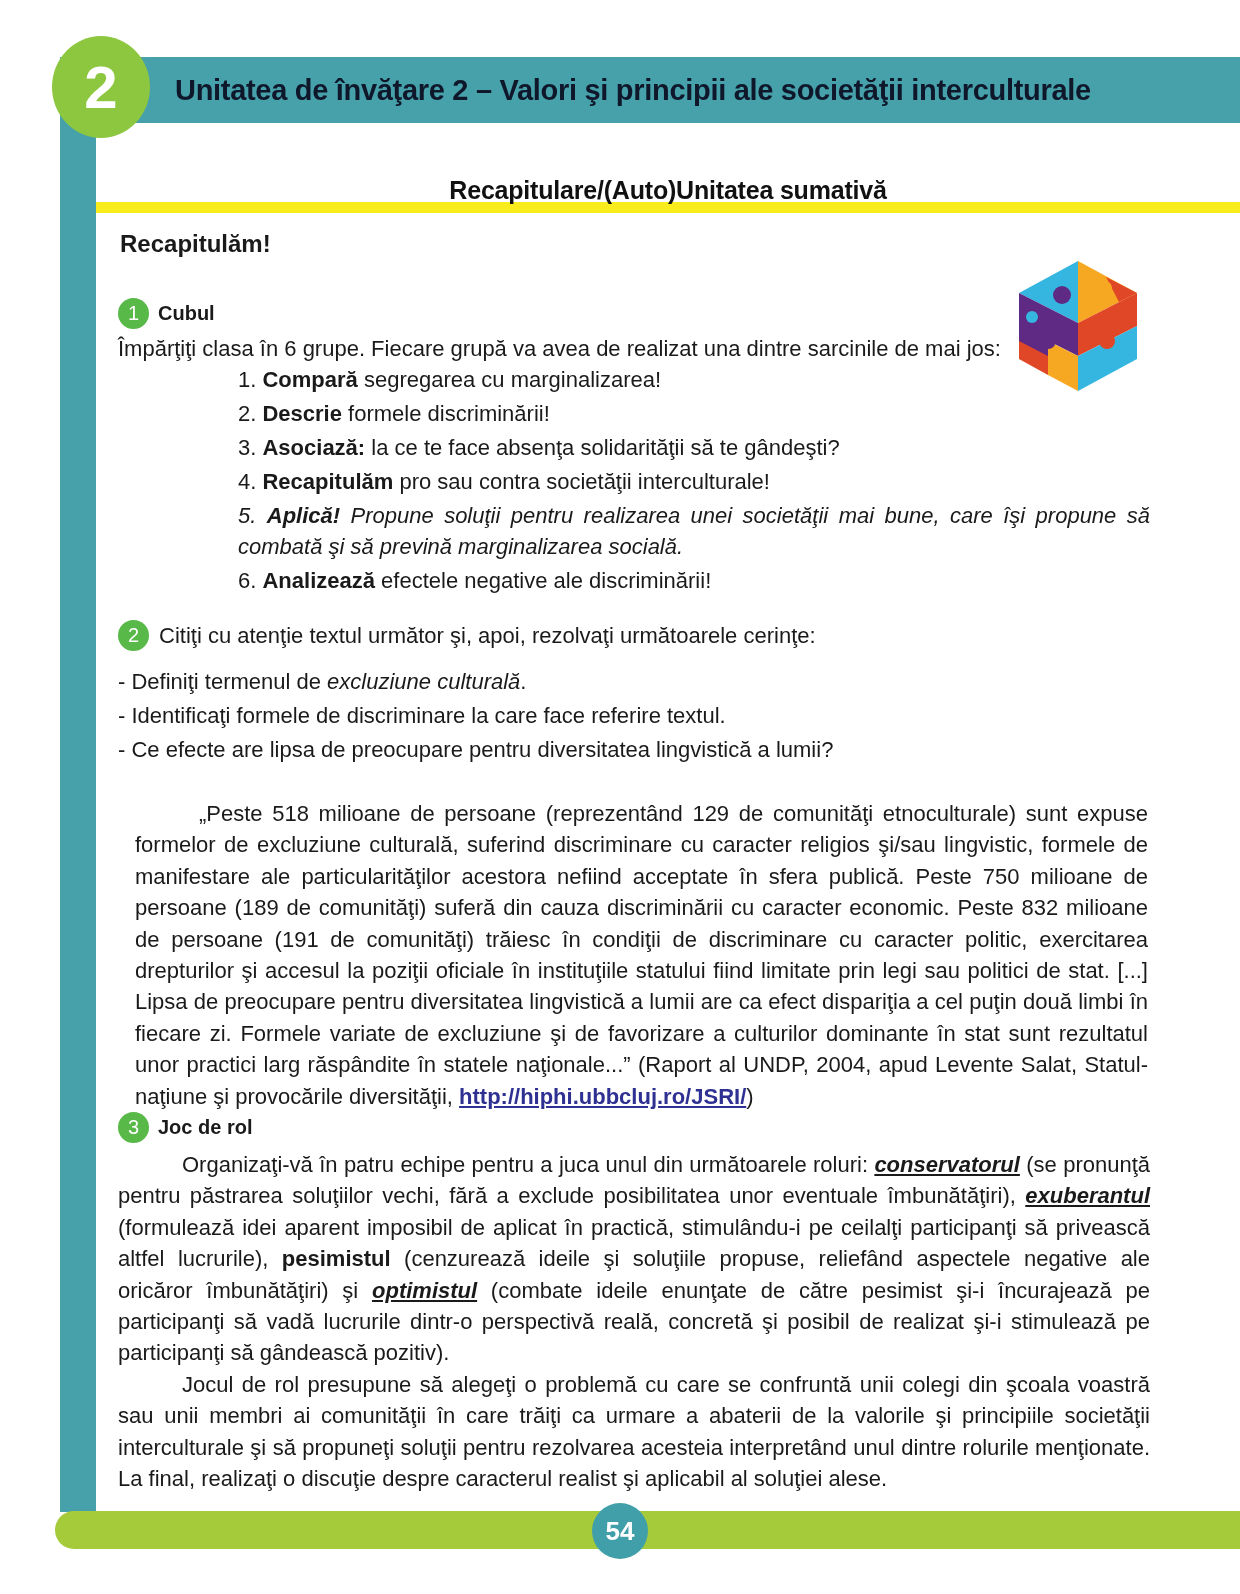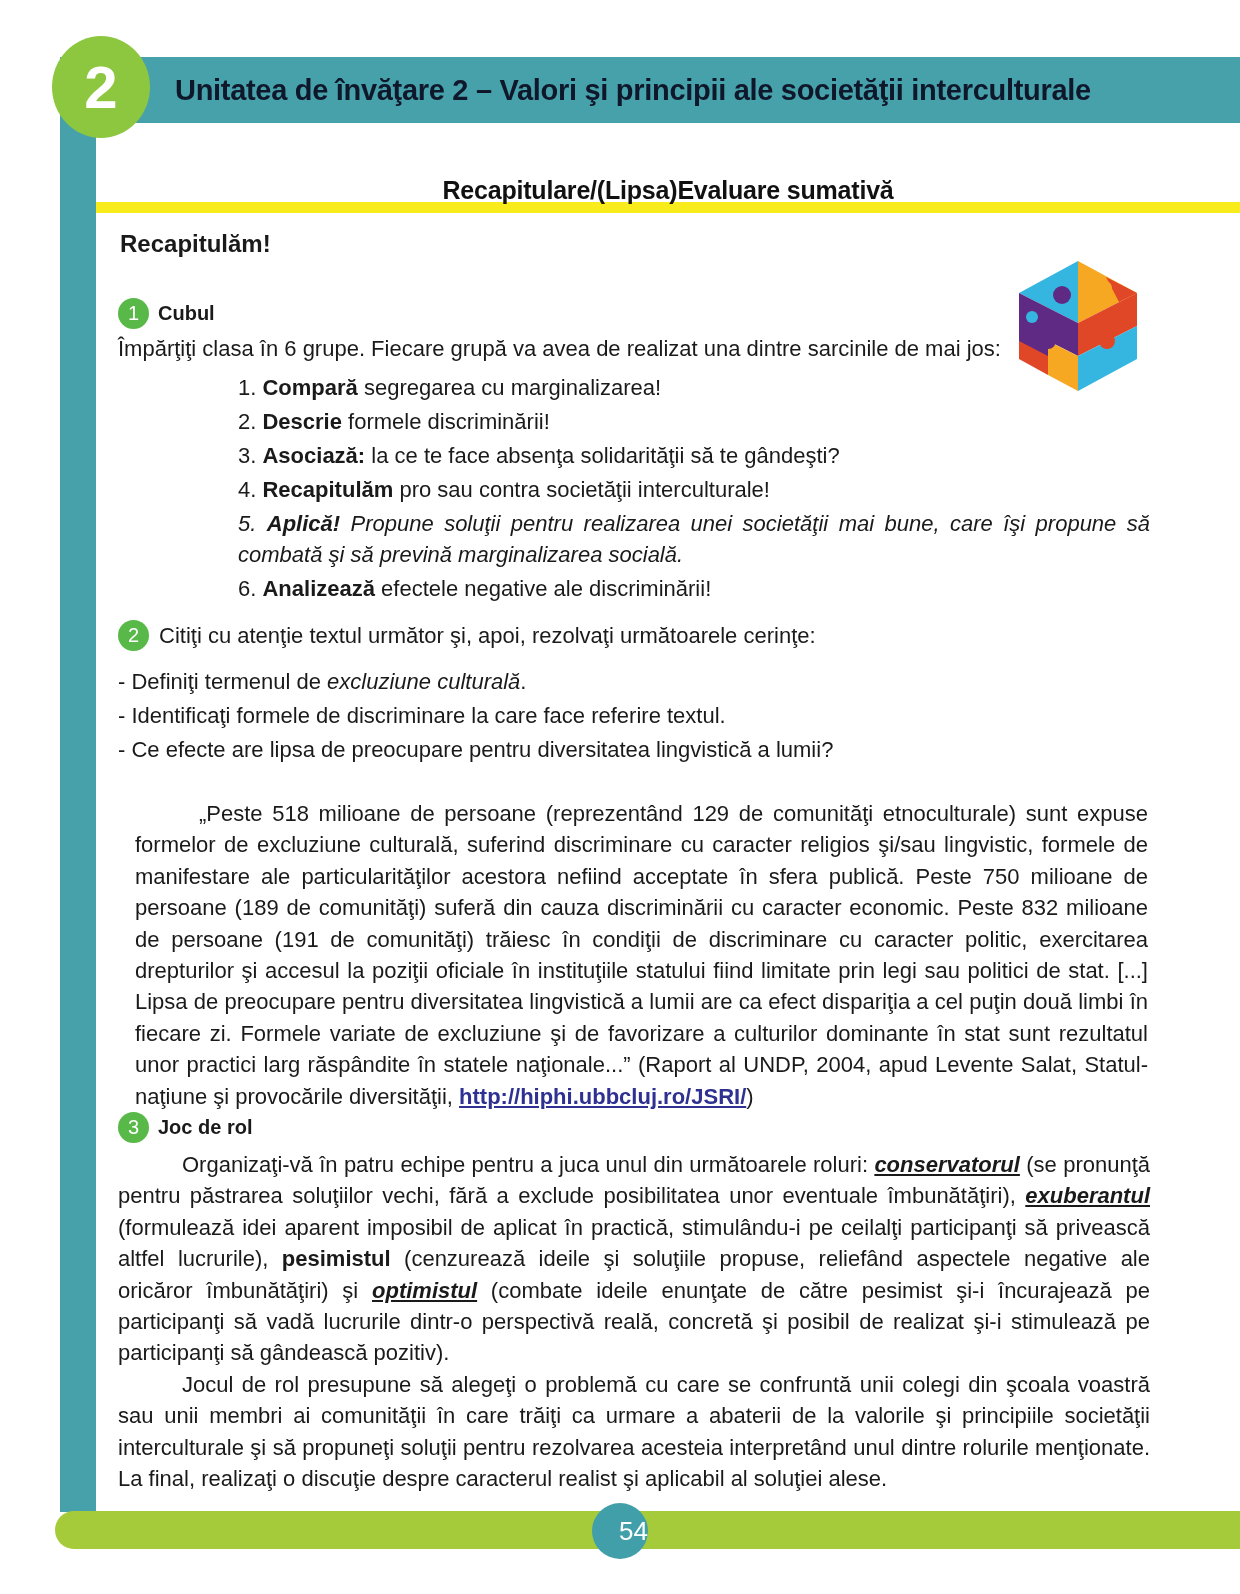--- a/index.html
+++ b/index.html
@@ -25,35 +25,35 @@
     position:absolute;left:96px;right:0;top:176px;text-align:center;z-index:2;
     font-weight:700;font-size:25px;color:#111;letter-spacing:-0.2px;
   }
   .recap-label{position:absolute;left:120px;top:230px;font-weight:700;font-size:24px;}
   .bottom-bar{
     position:absolute;left:55px;right:0;top:1511px;height:38px;background:#a5cb3a;
     border-radius:19px 0 0 19px;
   }
   .page-badge{
     position:absolute;left:592px;top:1503px;width:56px;height:56px;border-radius:50%;
-    background:#419fa9;display:flex;align-items:center;justify-content:flex-end;
-    color:#fff;font-weight:400;font-size:26px;z-index:2;
+    background:#419fa9;display:flex;align-items:center;justify-content:center;
+    color:#fff;font-weight:700;font-size:26px;z-index:2;
   }
   
   .act{position:absolute;left:118px;width:1032px;font-size:22px;line-height:31px;}
   .act-head{display:flex;align-items:center;gap:9px;margin-bottom:4px;}
   .num-badge{
     width:31px;height:31px;border-radius:50%;background:#58b948;flex:0 0 auto;
     display:flex;align-items:center;justify-content:center;
     color:#fff;font-size:20px;font-weight:400;
   }
   .act-title{font-weight:700;font-size:20px;}
   .act-intro{font-size:22px;}
   #activity1{top:298px;}
-  #activity1 .tasks{margin:8px 0 0 120px;width:912px;}
+  #activity1 .tasks{margin:0 0 0 120px;width:912px;}
   .task{line-height:31px;margin-bottom:3px;}
   .task.justify{text-align:justify;font-style:italic;}
   #activity2{top:620px;}
   #activity2 .act-head{gap:10px;}
   #activity2 .bullets{margin-top:14px;}
   .bullet{line-height:34px;}
   .quote{
     position:absolute;left:135px;top:798px;width:1013px;
     font-size:22px;line-height:31.4px;text-align:justify;text-indent:64px;
   }
@@ -77,21 +77,21 @@
 
   <div class="top-bar">
     <div class="title">Unitatea de învăţare 2 – Valori şi principii ale societăţii interculturale</div>
   </div>
 
   <div class="unit-badge">
     <span>2</span>
   </div>
 
   <div class="yellow-bar"></div>
-  <div class="section-heading">Recapitulare/(Lipsa)Evaluare sumativă</div>
+  <div class="section-heading">Recapitulare/(Auto)Unitatea sumativă</div>
 
   <div class="recap-label">Recapitulăm!</div>
 
   <svg class="puzzle" width="144" height="140" viewBox="0 0 144 140" aria-hidden="true">
 
     <polygon points="72,6 72,68 13,38" fill="#35b6e0"></polygon>
     <polygon points="72,6 131,38 72,68" fill="#f6a823"></polygon>
     <polygon points="100,22 131,38 113,47" fill="#e04726"></polygon>
 
     <polygon points="13,38 72,68 72,101 13,71" fill="#5f2a84"></polygon>

